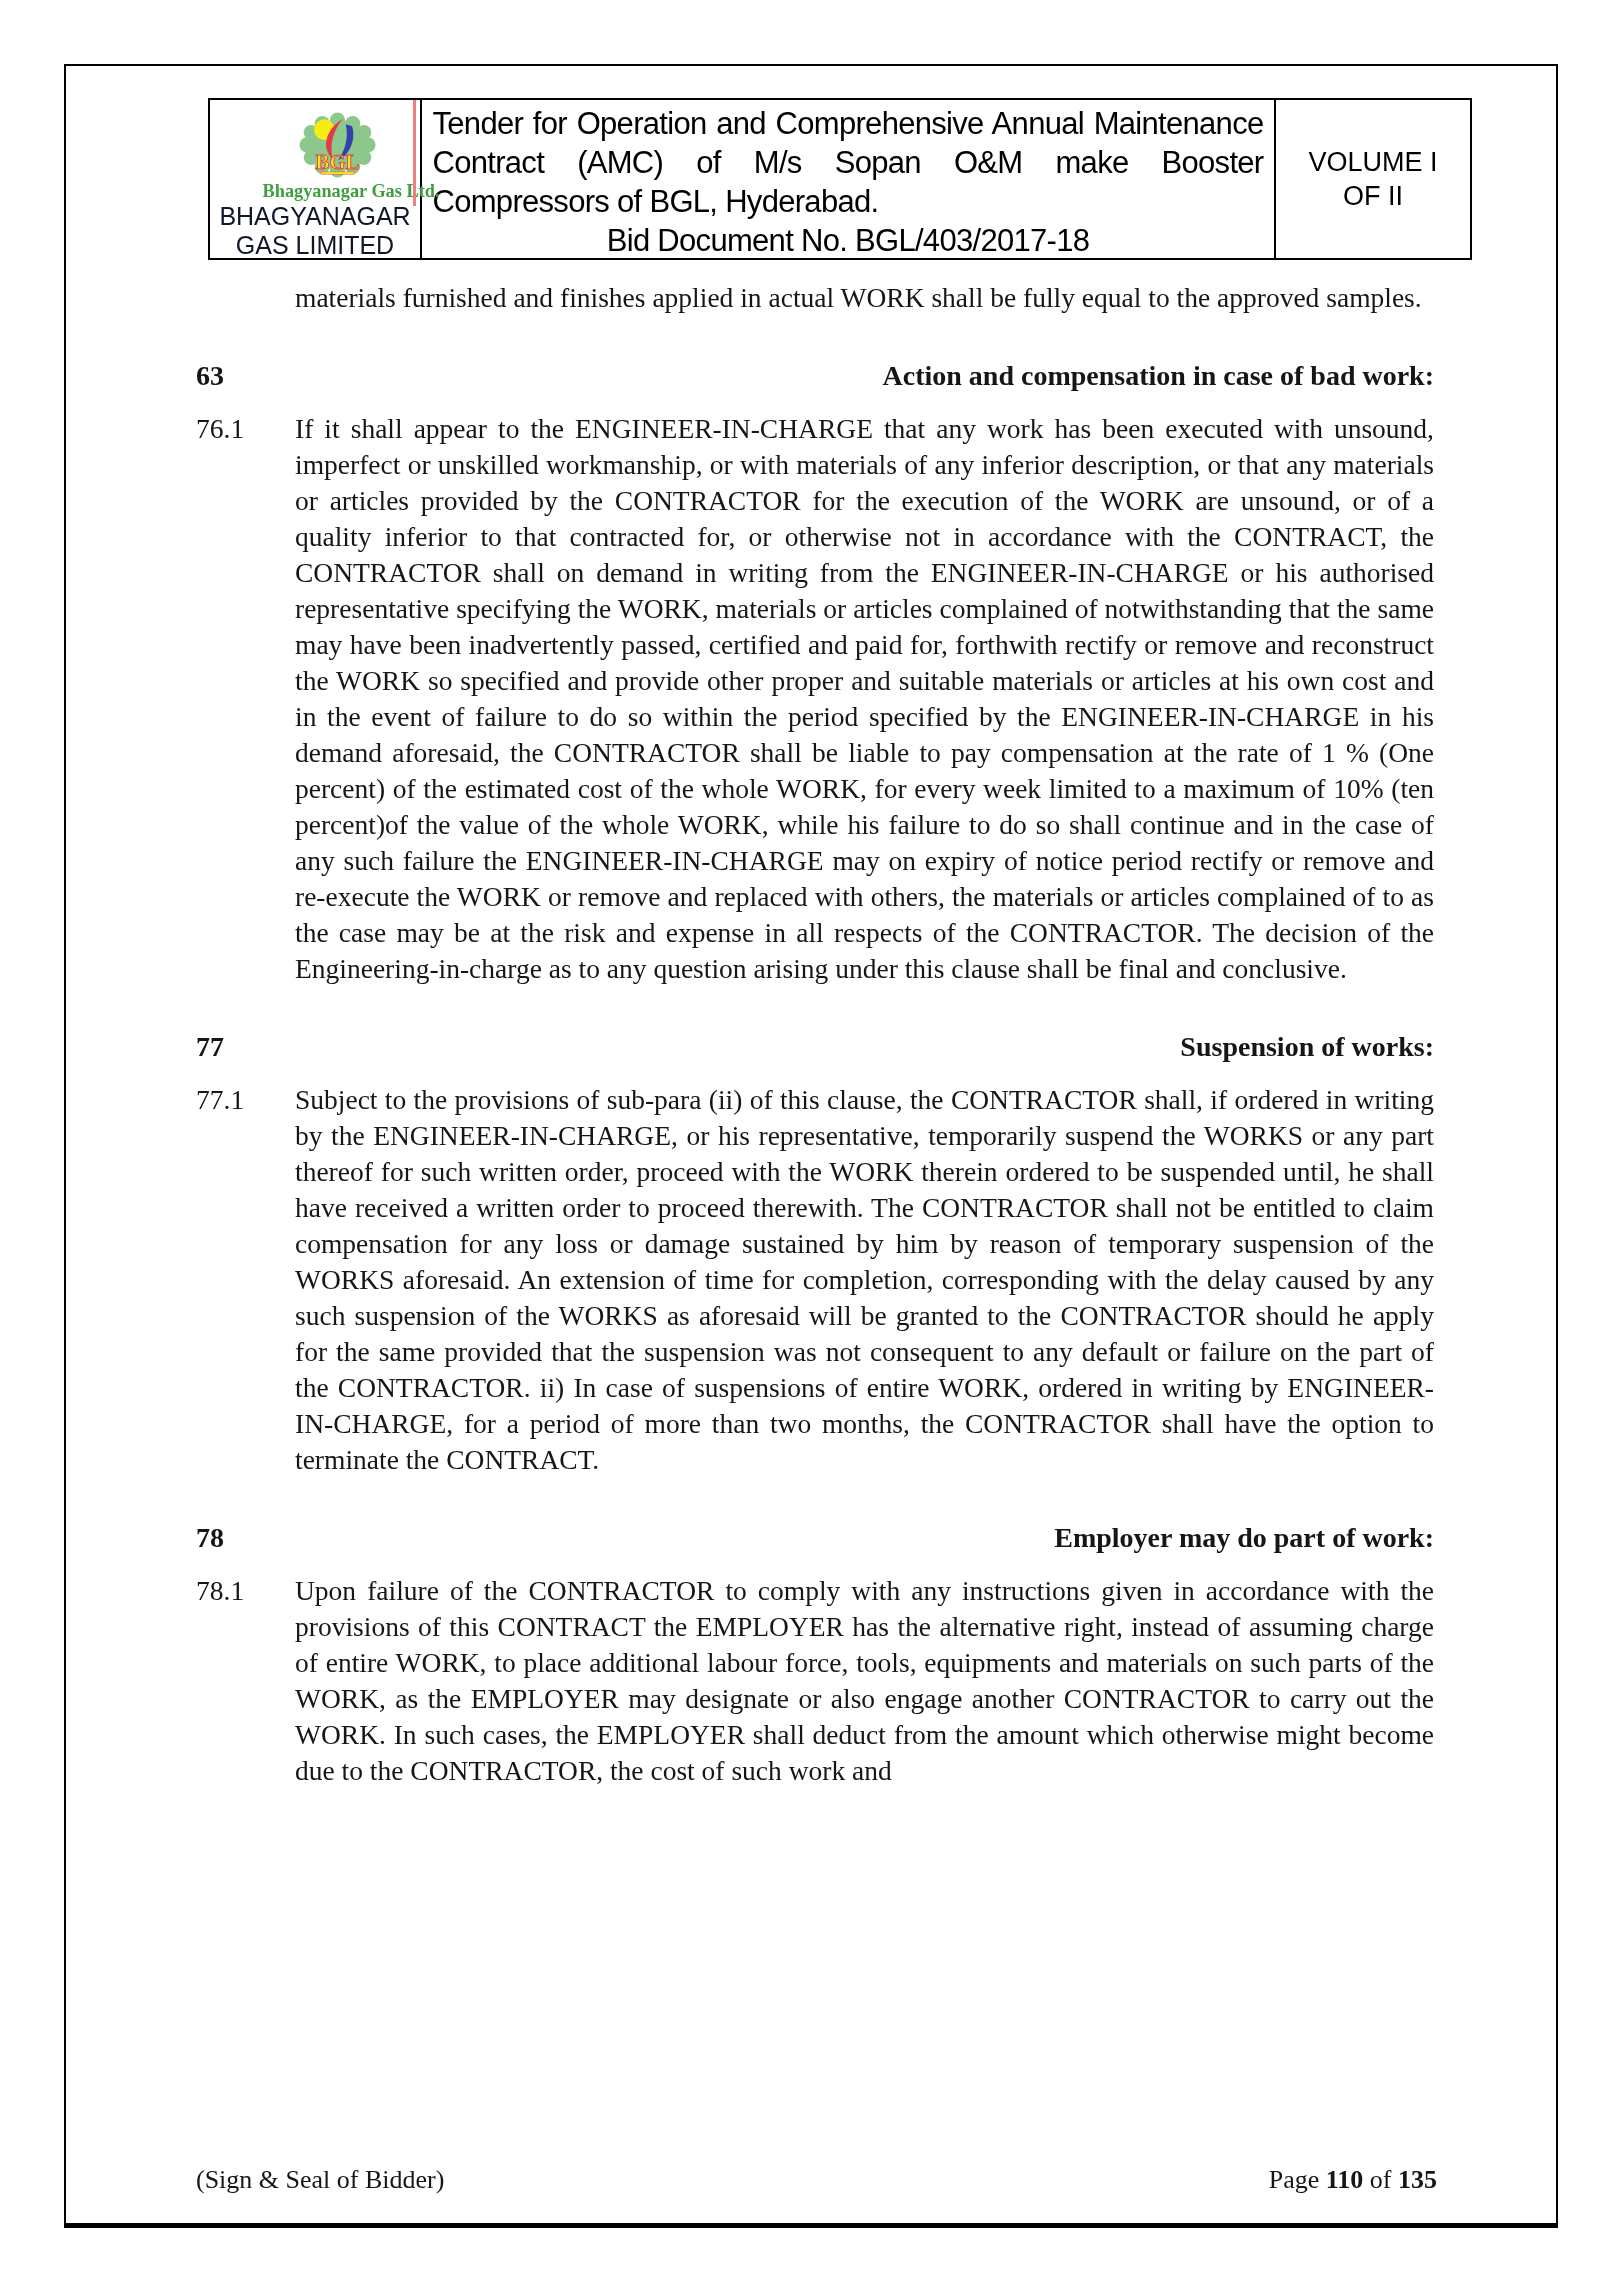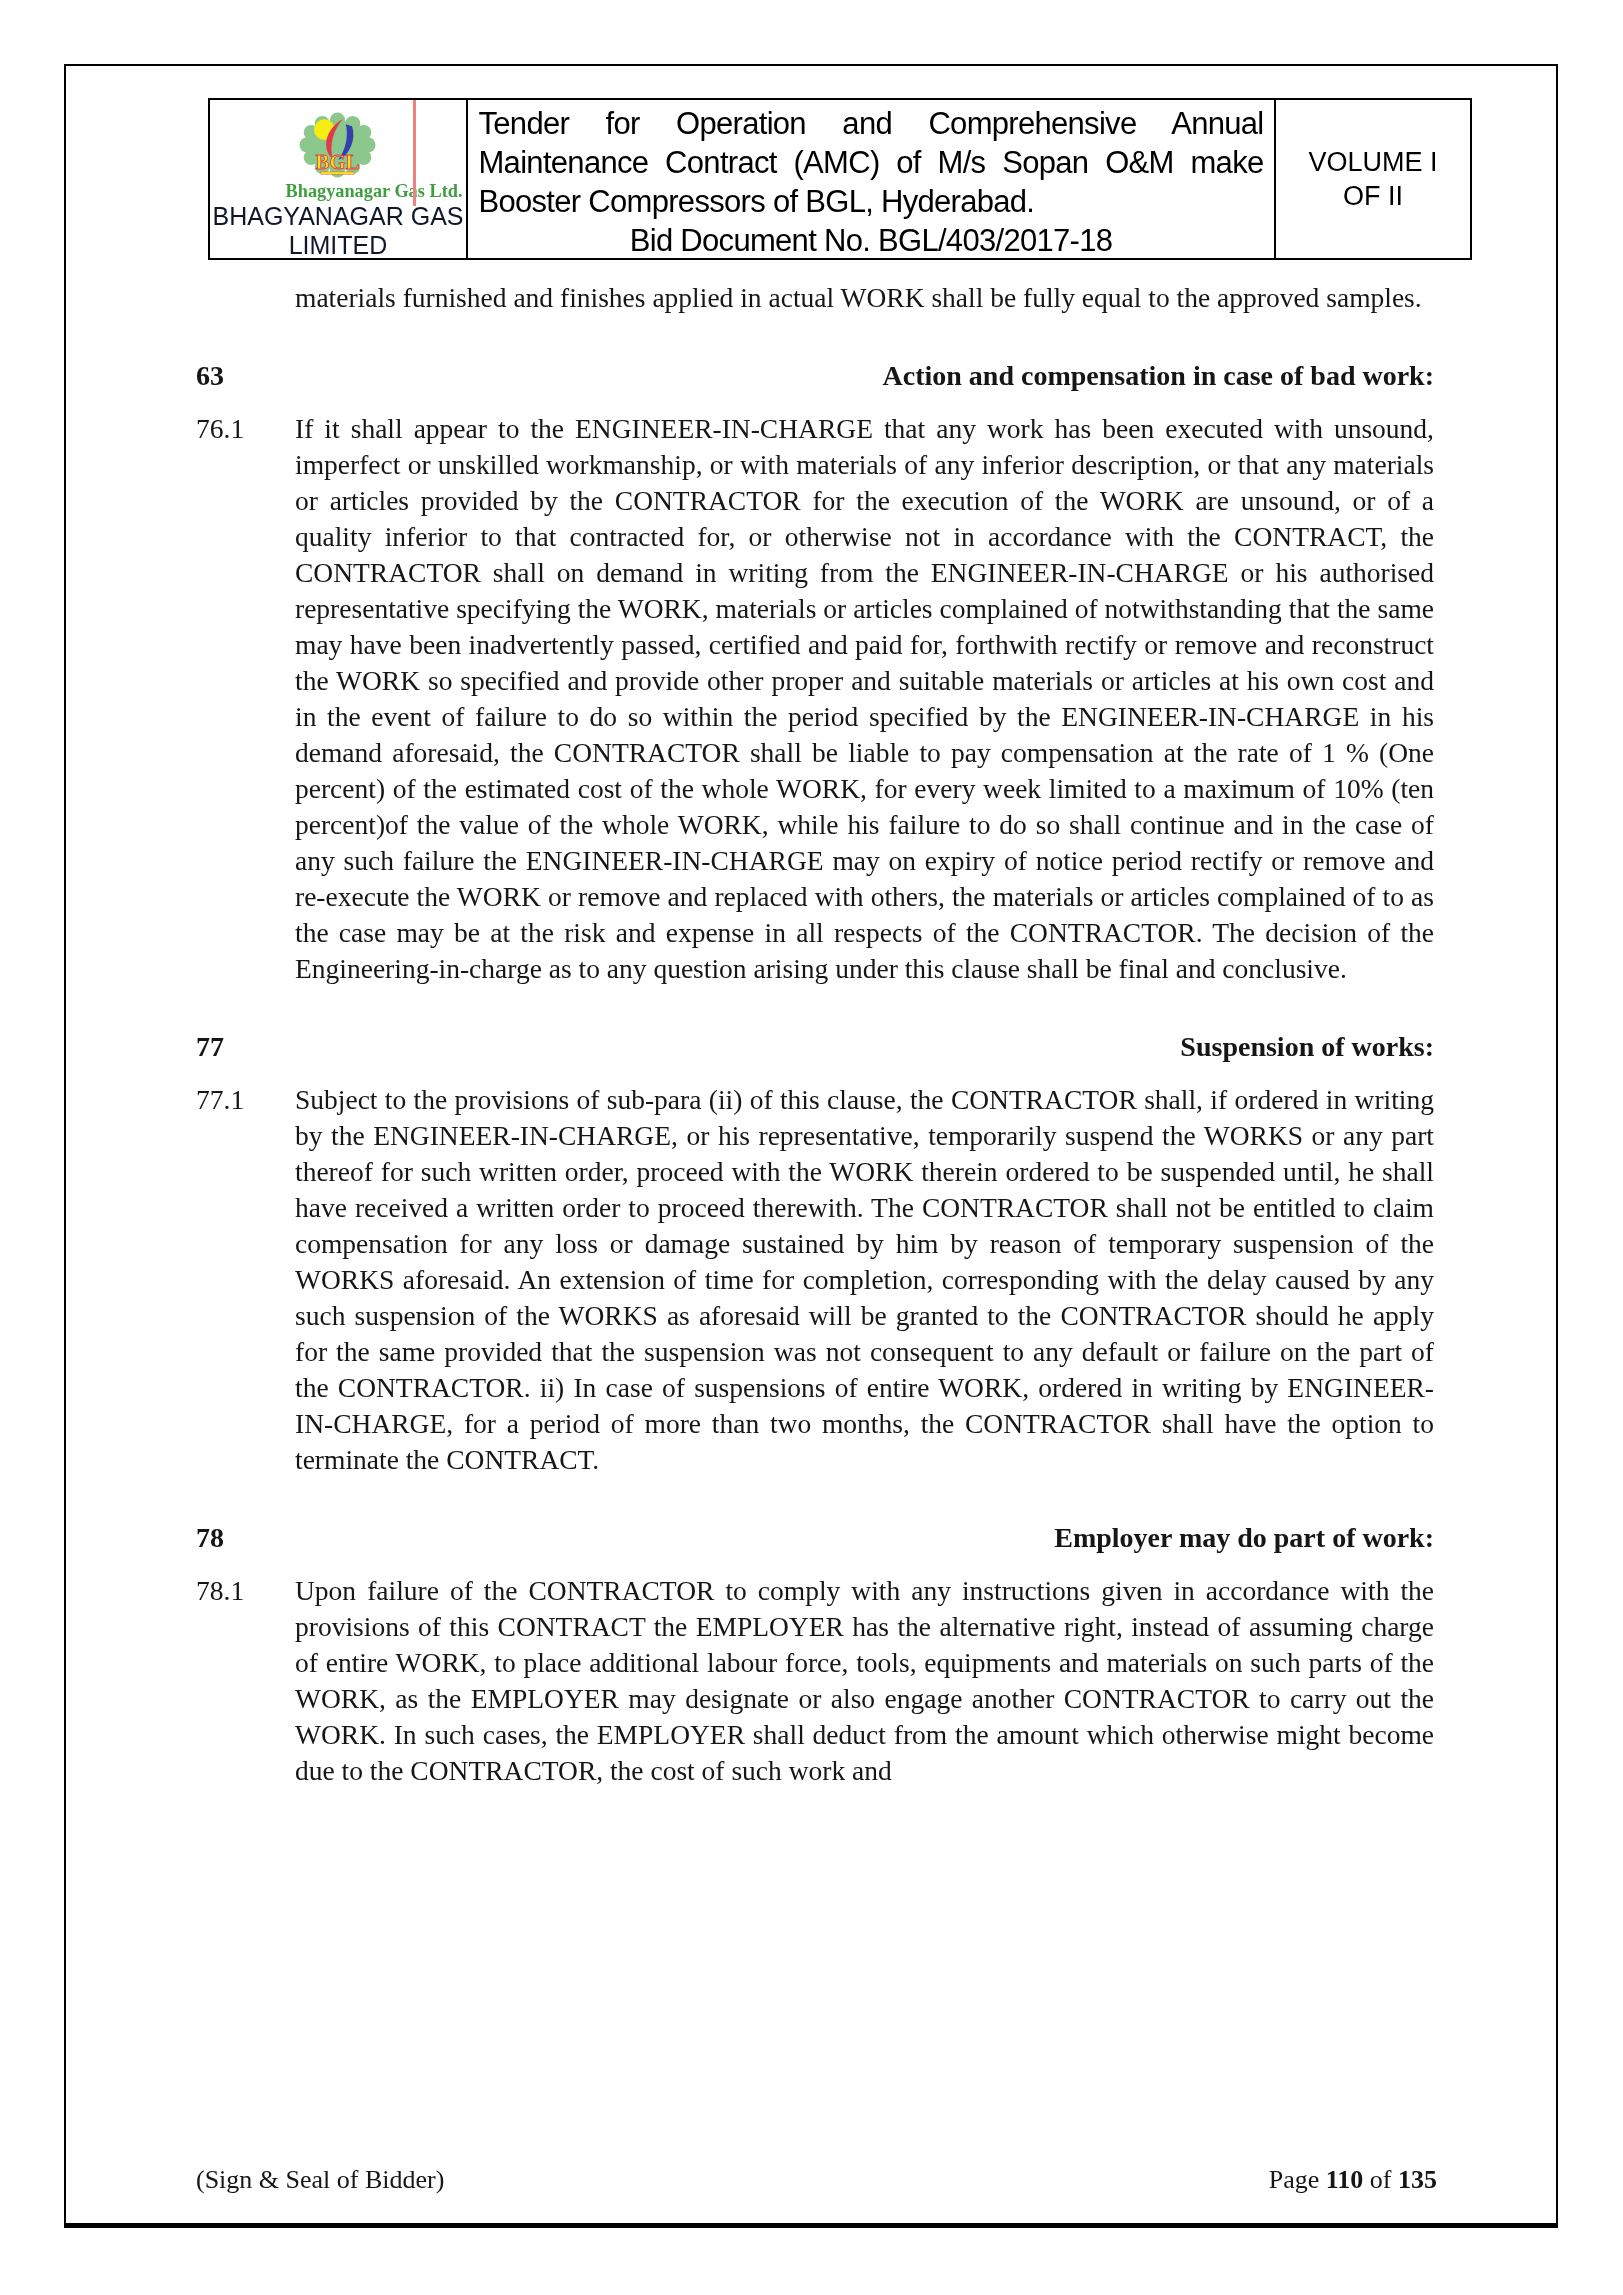--- a/index.html
+++ b/index.html
@@ -35,21 +35,21 @@
     position:absolute;
     left:208px;top:98px;
     width:1264px;height:162px;
     box-sizing:border-box;
     border:2.6px solid var(--border-black);
     display:flex;
     background:#fff;
   }
   .cell{box-sizing:border-box;}
   .cell-logo{
-    width:258px;flex:none;
+    width:212px;flex:none;
     border-right:2.6px solid var(--border-black);
     position:relative;
   }
   .logo-emblem{
     position:absolute;left:79px;top:9.2px;
     width:97px;height:76px;
   }
   .logo-subtext{
     position:absolute;left:0;top:82px;width:100%;
     text-align:center;

